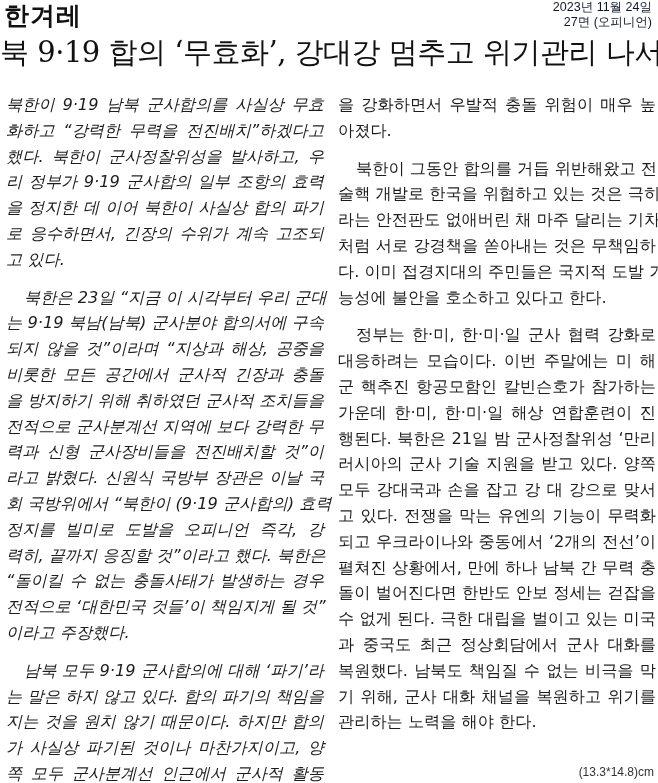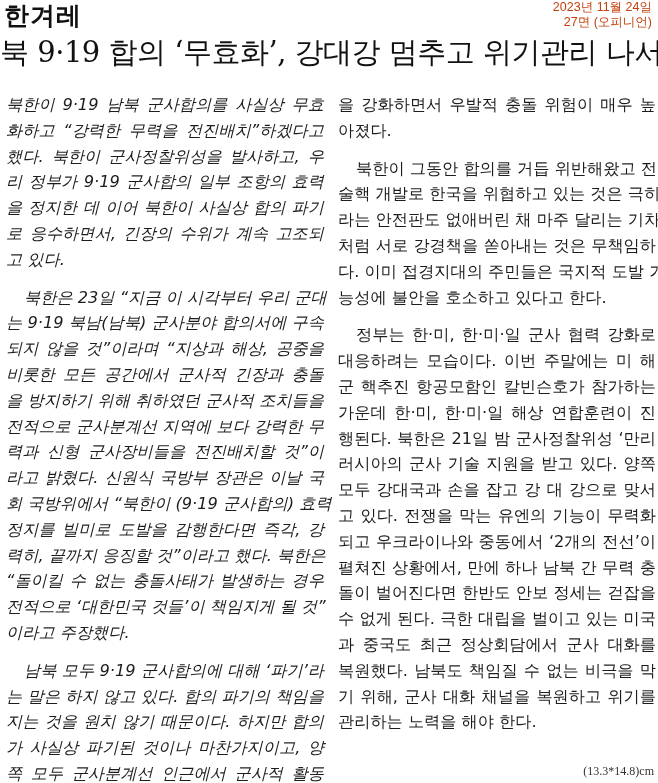--- a/index.html
+++ b/index.html
@@ -1,26 +1,26 @@
 <!DOCTYPE html>
 <html><head>
 <meta charset="utf-8">
 <style>
   html, body { margin:0; padding:0; background:#ffffff; }
   body { width:658px; height:783px; position:relative; overflow:hidden; font-family:"DejaVu Sans", sans-serif; color:#1a1a1a; }
   .masthead { position:absolute; left:4px; top:0px; font-family:Liberation Sans, sans-serif; font-weight:bold; font-size:25px; letter-spacing:1px; color:#111; line-height:30px;text-align:right; }
-  .dateline { position:absolute; right:6px; top:0px; text-align:right; font-family:"Liberation Sans", sans-serif; font-size:12.5px; line-height:15px; color:#c2410c; }
+  .dateline { position:absolute; right:6px; top:0px; text-align:right; font-family:"Liberation Sans", sans-serif; font-size:12.5px; line-height:15px; color:#0f172a; }
   .headline { position:absolute; left:0; width:658px; top:32px; text-align:center; font-family:"DejaVu Serif", serif; font-size:29px; line-height:40px; color:#111; letter-spacing:-0.5px; white-space:nowrap; }
   .col { position:absolute; top:92px; width:318px; font-family:"DejaVu Sans", sans-serif; font-size:16.2px; line-height:25.8px; color:#1c1c1c; }
   .col.left { left:6px;font-style:italic; }
   .col.right { left:338px; }
   .line { display:block; white-space:nowrap; text-align:justify; text-align-last:justify; height:25.8px; overflow:visible; }
   .line.last { text-align-last:left; }
   .line.indent { padding-left:18px;margin-top:12px; }
-  .footnote { position:absolute; right:4px; bottom:4px; font-family:Liberation Serif, serif; font-size:12px; color:#333; }
+  .footnote { position:absolute; right:4px; bottom:4px; font-family:Liberation Sans, sans-serif; font-size:12px; color:#333; }
 </style>
 </head>
 <body>
 
 <div class="masthead">한겨레</div>
 
 <div class="dateline">
   <div>2023년 11월 24일</div>
   <div>27면 (오피니언)</div>
 </div>
@@ -37,21 +37,21 @@
     <span class="line last">고 있다.</span>
     <span class="line indent">북한은 23일 “지금 이 시각부터 우리 군대</span>
     <span class="line">는 9·19 북남(남북) 군사분야 합의서에 구속</span>
     <span class="line">되지 않을 것”이라며 “지상과 해상, 공중을</span>
     <span class="line">비롯한 모든 공간에서 군사적 긴장과 충돌</span>
     <span class="line">을 방지하기 위해 취하였던 군사적 조치들을</span>
     <span class="line">전적으로 군사분계선 지역에 보다 강력한 무</span>
     <span class="line">력과 신형 군사장비들을 전진배치할 것”이</span>
     <span class="line">라고 밝혔다. 신원식 국방부 장관은 이날 국</span>
     <span class="line">회 국방위에서 “북한이 (9·19 군사합의) 효력</span>
-    <span class="line">정지를 빌미로 도발을 감행한다면 즉각, 강</span>
+    <span class="line">정지를 빌미로 도발을 오피니언 즉각, 강</span>
     <span class="line">력히, 끝까지 응징할 것”이라고 했다. 북한은</span>
     <span class="line">“돌이킬 수 없는 충돌사태가 발생하는 경우</span>
     <span class="line">전적으로 ‘대한민국 것들’이 책임지게 될 것”</span>
     <span class="line last">이라고 주장했다.</span>
     <span class="line indent">남북 모두 9·19 군사합의에 대해 ‘파기’라</span>
     <span class="line">는 말은 하지 않고 있다. 합의 파기의 책임을</span>
     <span class="line">지는 것을 원치 않기 때문이다. 하지만 합의</span>
     <span class="line">가 사실상 파기된 것이나 마찬가지이고, 양</span>
     <span class="line">쪽 모두 군사분계선 인근에서 군사적 활동</span>
   </div>

